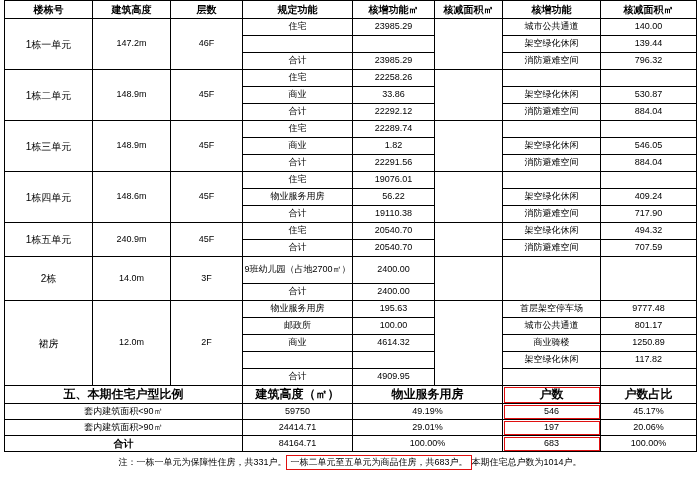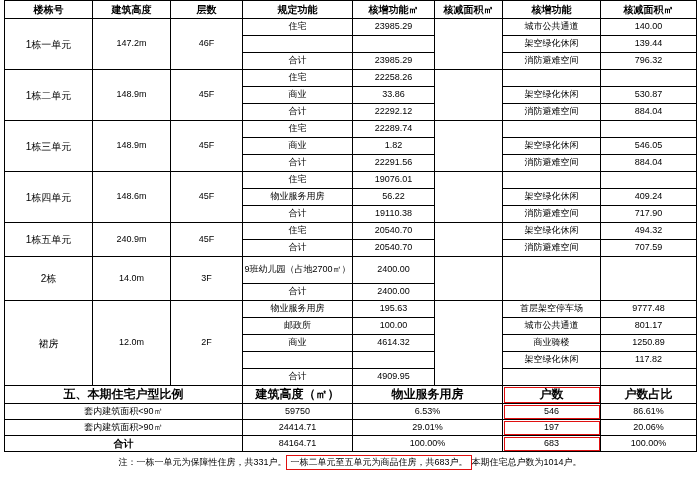--- a/index.html
+++ b/index.html
@@ -208,23 +208,23 @@
     <tr class="sec5" style="height:18px">
       <td colspan="3">五、本期住宅户型比例</td>
       <td>建筑高度（㎡）</td>
       <td colspan="2">物业服务用房</td>
       <td class="redcell">户数</td>
       <td>户数占比</td>
     </tr>
     <tr style="height:16px">
       <td colspan="3">套内建筑面积&lt;90㎡</td>
       <td>59750</td>
-      <td colspan="2">6.53%</td>
+      <td colspan="2">49.19%</td>
       <td class="redcell">546</td>
-      <td>86.61%</td>
+      <td>45.17%</td>
     </tr>
     <tr style="height:16px">
       <td colspan="3">套内建筑面积&gt;90㎡</td>
       <td>24414.71</td>
       <td colspan="2">29.01%</td>
       <td class="redcell">197</td>
       <td>20.06%</td>
     </tr>
     <tr style="height:16px">
       <td colspan="3" class="big">合计</td>

